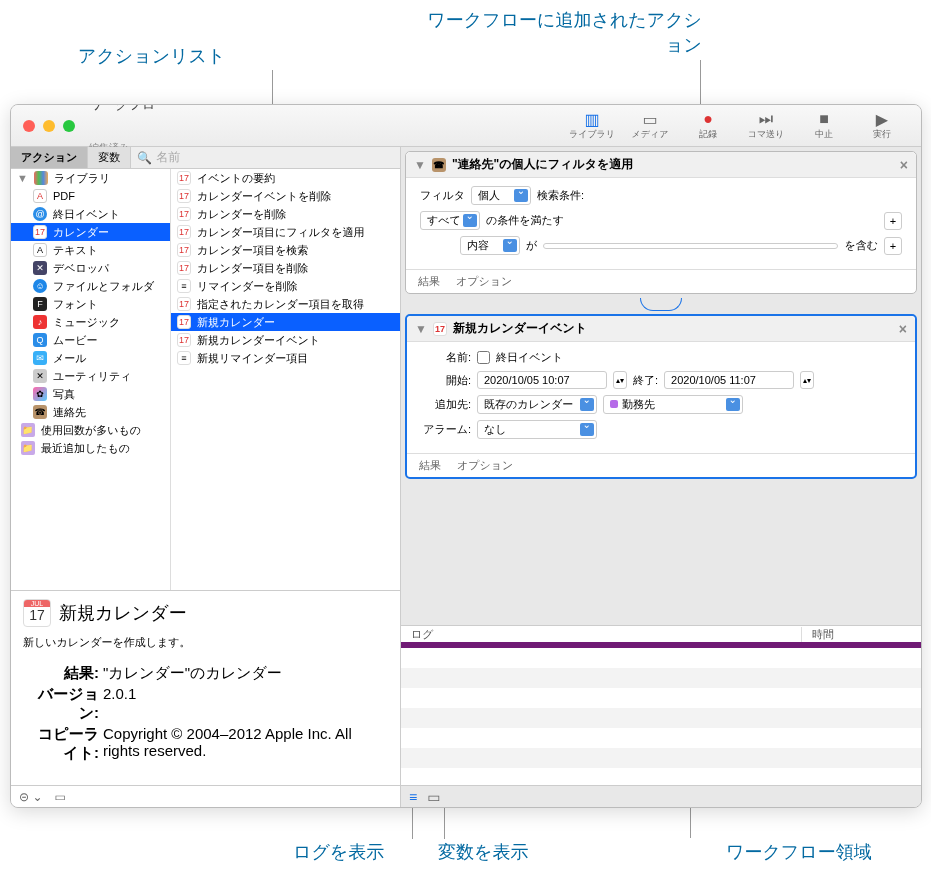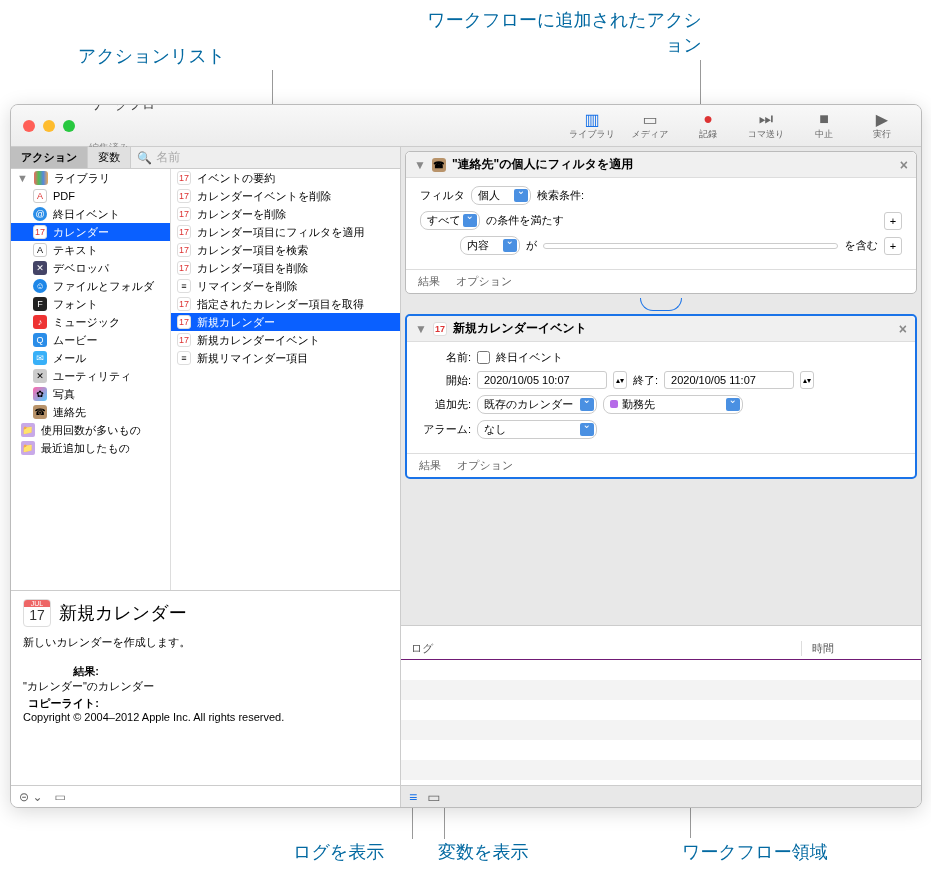--- a/index.html
+++ b/index.html
@@ -60,49 +60,49 @@
 .i-photo { background: linear-gradient(135deg,#f6a,#5cf); }
 .i-cont { background: #b8936a; }
 .i-folder { background: #c8a9e8; border-radius:2px; }
 .i-rem { background: #fff; border:1px solid #ddd; }
 
 
 .infopanel { border-top: 1px solid #ccc; padding: 8px 12px 4px; background: #fff; height: 195px; overflow: auto; }
 .info-head { display: flex; align-items: center; gap: 8px; margin-bottom: 8px; }
 .info-title { font-size: 18px; font-weight: 500; }
 .info-desc { font-size: 11px; margin-bottom: 14px; }
-.info-row { display: flex; font-size: 11px; margin-bottom: 2px; flex-direction: column; }
+.info-row { display: flex; font-size: 15px; margin-bottom: 2px; }
 .info-row .k { width: 76px; text-align: right; font-weight: 600; margin-right: 4px; }
 .info-row .v { flex: 1; }
 .bottombar { height: 22px; border-top: 1px solid #ccc; display: flex; align-items: center; gap: 12px; padding: 0 8px; font-size: 12px; color: #666; }
 
 
 .rightcol { flex: 1; display: flex; flex-direction: column; background: #e8e8e8; }
 .workflow { flex: 1; overflow: auto; padding: 0; }
 
 .action-card { margin: 4px; background: #fff; border: 1px solid #bbb; border-radius: 5px; }
 .action-card.sel { border: 2px solid #1a73e8; }
 .ac-head { height: 26px; background: #f0f0f0; border-bottom: 1px solid #ddd; display: flex; align-items: center; padding: 0 8px; gap: 6px; font-size: 12px; font-weight: 600; border-radius: 5px 5px 0 0; }
 .ac-head .disc { color: #888; cursor: pointer; }
 .ac-head .close { margin-left: auto; color: #888; cursor: pointer; font-size: 14px; }
 .ac-body { padding: 8px 14px; font-size: 11px; }
 .ac-row { display: flex; align-items: center; gap: 6px; margin-bottom: 6px; }
 .ac-row .lbl { width: 50px; text-align: right; }
-.sel-box { border: 1px solid #ccc; border-radius: 8px; padding: 1px 18px 1px 6px; background: #fff; position: relative; min-width: 60px; }
+.sel-box { border: 1px solid #ccc; border-radius: 3px; padding: 1px 18px 1px 6px; background: #fff; position: relative; min-width: 60px; }
 .sel-box::after { content: ""; position: absolute; right: 2px; top: 2px; bottom: 2px; width: 14px; background: #4a90e2; border-radius: 2px; }
 .sel-box::before { content: "⌄"; position: absolute; right: 5px; top: -2px; color: #fff; z-index: 1; font-size: 10px; }
 .txt-input { border: 1px solid #ccc; border-radius: 3px; padding: 2px 6px; background: #fff; flex: 1; }
 .stepper { width: 14px; height: 18px; border: 1px solid #ccc; border-radius: 3px; background: #fff; font-size: 8px; display: flex; flex-direction: column; align-items: center; justify-content: center; line-height: 7px; }
 .addbtn { width: 18px; height: 18px; border: 1px solid #ccc; border-radius: 3px; background: #fff; display: flex; align-items: center; justify-content: center; margin-left: auto; cursor: pointer; }
 .ac-foot { border-top: 1px solid #ddd; padding: 4px 12px; display: flex; gap: 16px; font-size: 11px; color: #666; }
 .connector { height: 12px; display: flex; justify-content: center; }
 .connector::before { content: ""; width: 40px; height: 12px; border: 1px solid #1a73e8; border-top: none; border-radius: 0 0 20px 20px; }
 
 .logpanel { height: 160px; border-top: 1px solid #ccc; background: #fff; }
-.loghead { height: 22px; border-bottom: 1px solid #701a75; display: flex; align-items: center; font-size: 11px; color: #555; margin-top: 12px; }
+.loghead { height: 22px; border-bottom: 6px solid #701a75; display: flex; align-items: center; font-size: 11px; color: #555; }
 .loghead .col1 { width: 400px; padding-left: 10px; }
 .loghead .col2 { border-left: 1px solid #ddd; padding-left: 10px; }
 .logrows { }
 .logrow { height: 20px; }
 .logrow:nth-child(even) { background: #f3f3f3; }
 
 .rbottom { height: 22px; border-top: 1px solid #ccc; display: flex; align-items: center; gap: 10px; padding: 0 8px; font-size: 14px; }
 .rbottom .ic { color: #1a73e8; cursor: pointer; }
 
 .cal-icon-lg { width: 28px; height: 28px; border: 1px solid #ddd; border-radius: 4px; display: flex; flex-direction: column; align-items: center; font-size: 8px; background: #fff; }
@@ -117,21 +117,21 @@
 
 <div class="callout" style="top:8px; left:412px; text-align:right; width:290px; line-height:1.4;">ワークフローに追加されたアクション</div>
 <div class="callout-line" style="top:60px; left:700px; width:1px; height:160px;"></div>
 
 <div class="callout" style="top:840px; left:293px;">ログを表示</div>
 <div class="callout-line" style="top:805px; left:412px; width:1px; height:34px;"></div>
 
 <div class="callout" style="top:840px; left:438px;">変数を表示</div>
 <div class="callout-line" style="top:805px; left:444px; width:1px; height:34px;"></div>
 
-<div class="callout" style="top:840px; left:682px;">ワークフロー領域</div>
+<div class="callout" style="top:840px; left:726px;">ワークフロー領域</div>
 <div class="callout-line" style="top:728px; left:690px; width:1px; height:110px;"></div>
 <div class="callout-line" style="top:728px; left:412px; width:507px; height:1px;"></div>
 <div class="callout-line" style="top:722px; left:412px; width:1px; height:7px;"></div>
 <div class="callout-line" style="top:722px; left:918px; width:1px; height:7px;"></div>
 
 <div class="window">
   <div class="titlebar">
     <div class="traffic">
       <div class="dot red"></div>
       <div class="dot yellow"></div>
@@ -305,20 +305,24 @@
               <div class="d">17</div>
             </div>
           <div class="info-title">新規カレンダー</div>
         </div>
         <div class="info-desc">新しいカレンダーを作成します。</div>
         <div class="info-row">
             <div class="k">結果:</div>
             <div class="v">"カレンダー"のカレンダー</div>
           </div>
         <div class="info-row">
+            <div class="k">バージョン:</div>
+            <div class="v">2.0.1</div>
+          </div>
+        <div class="info-row">
             <div class="k">コピーライト:</div>
             <div class="v">Copyright © 2004–2012 Apple Inc.  All rights reserved.</div>
           </div>
       </div>
       <div class="bottombar">
         <span>⊝ ⌄</span>
         <span>▭</span>
       </div>
     </div>
 

